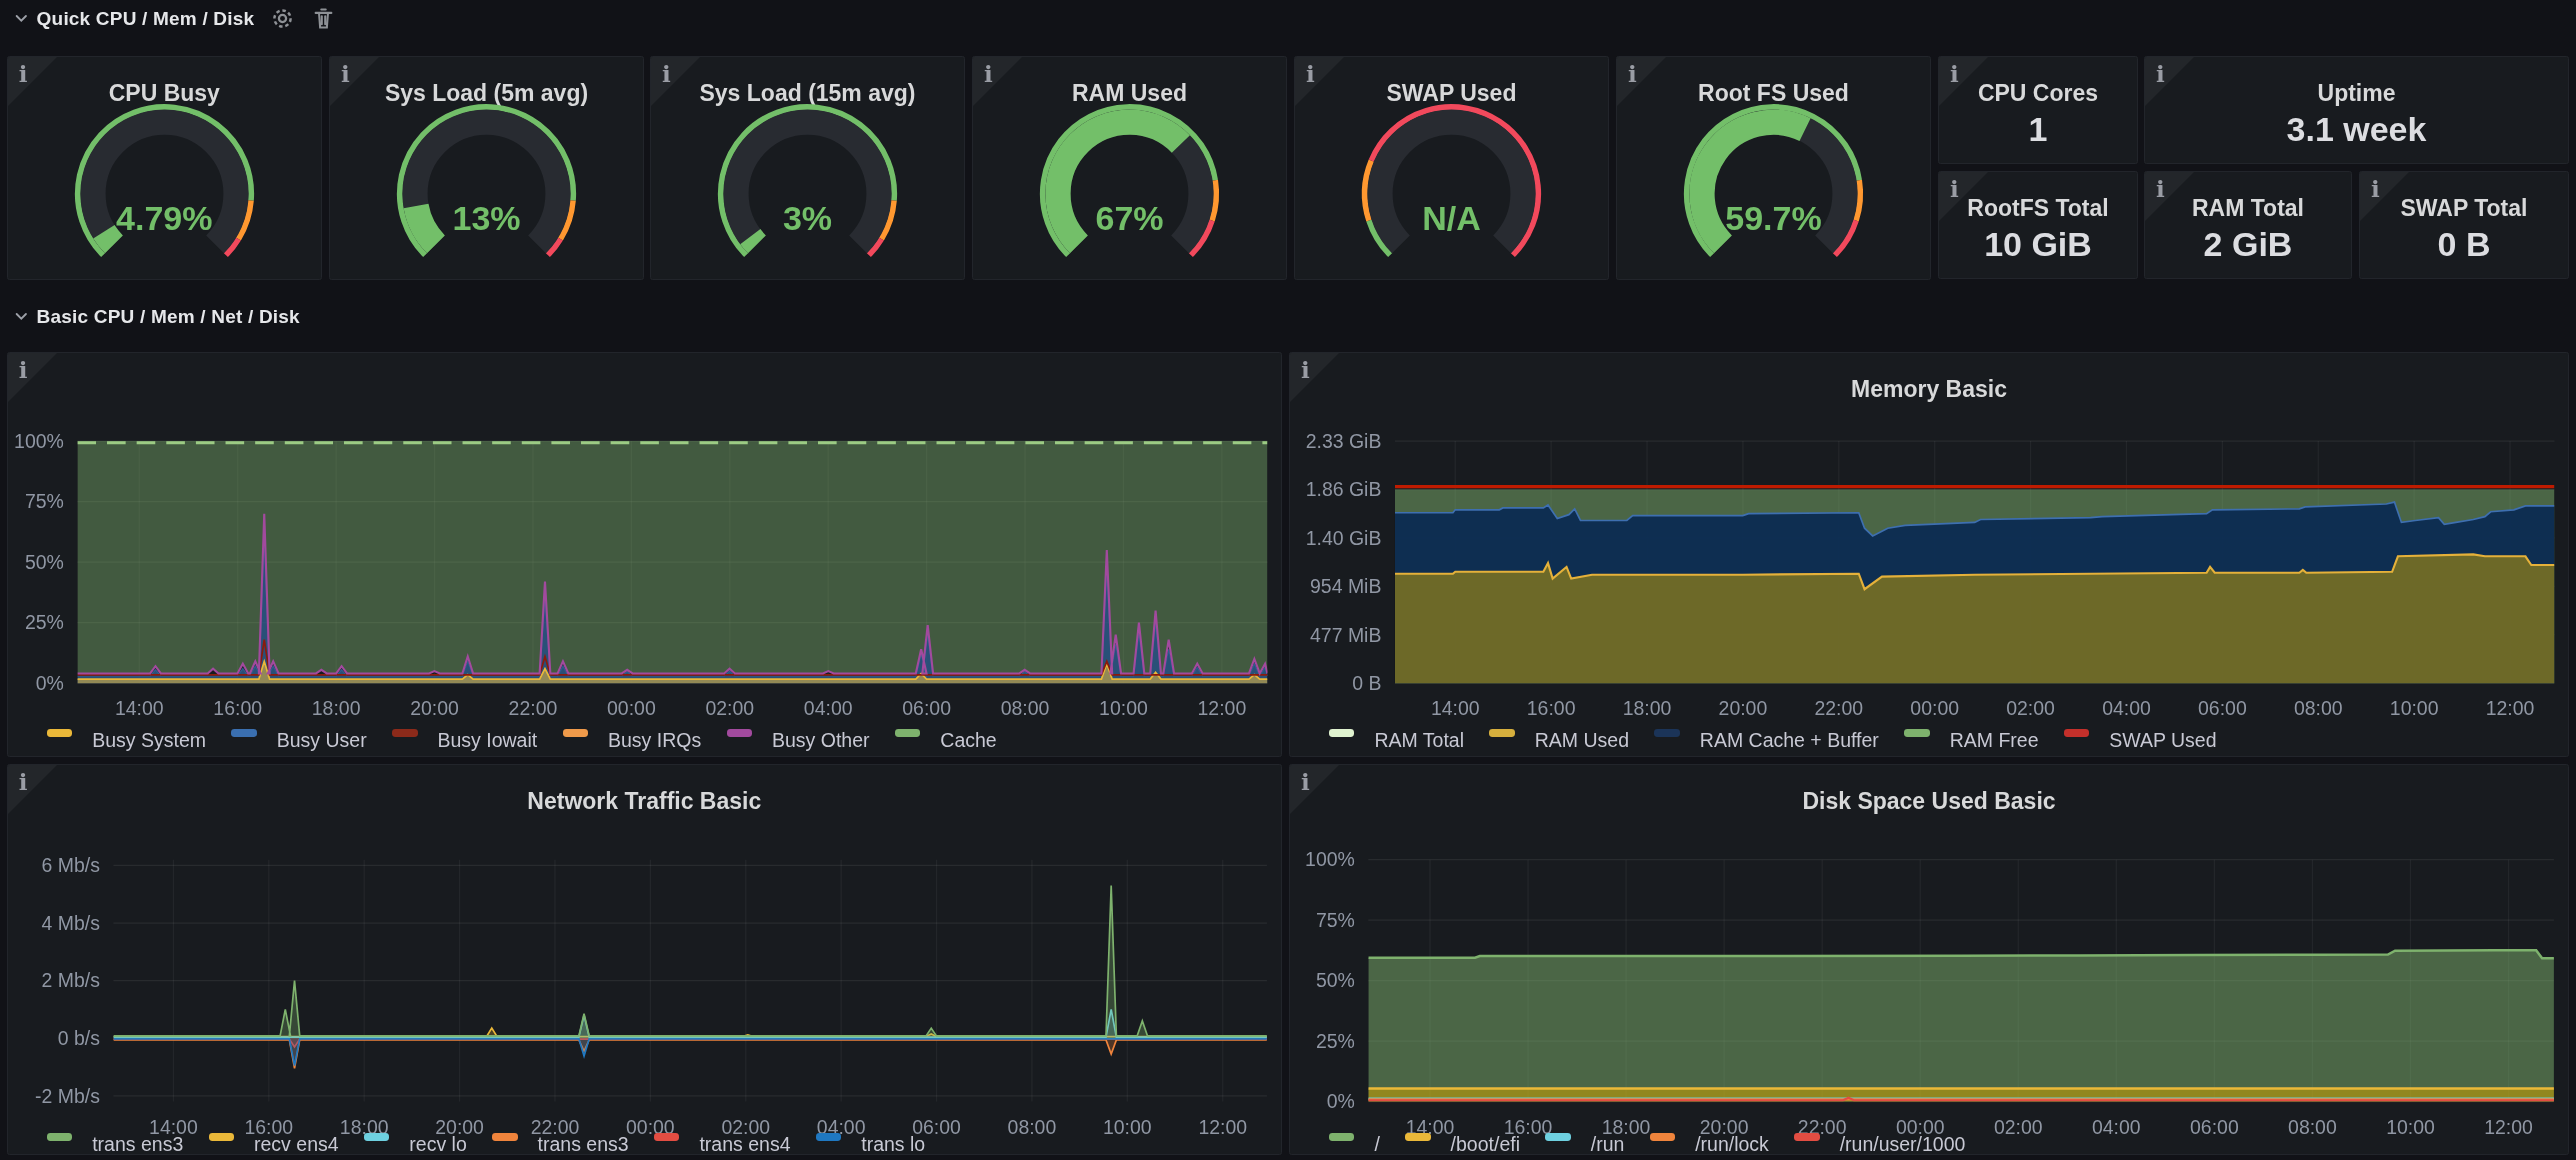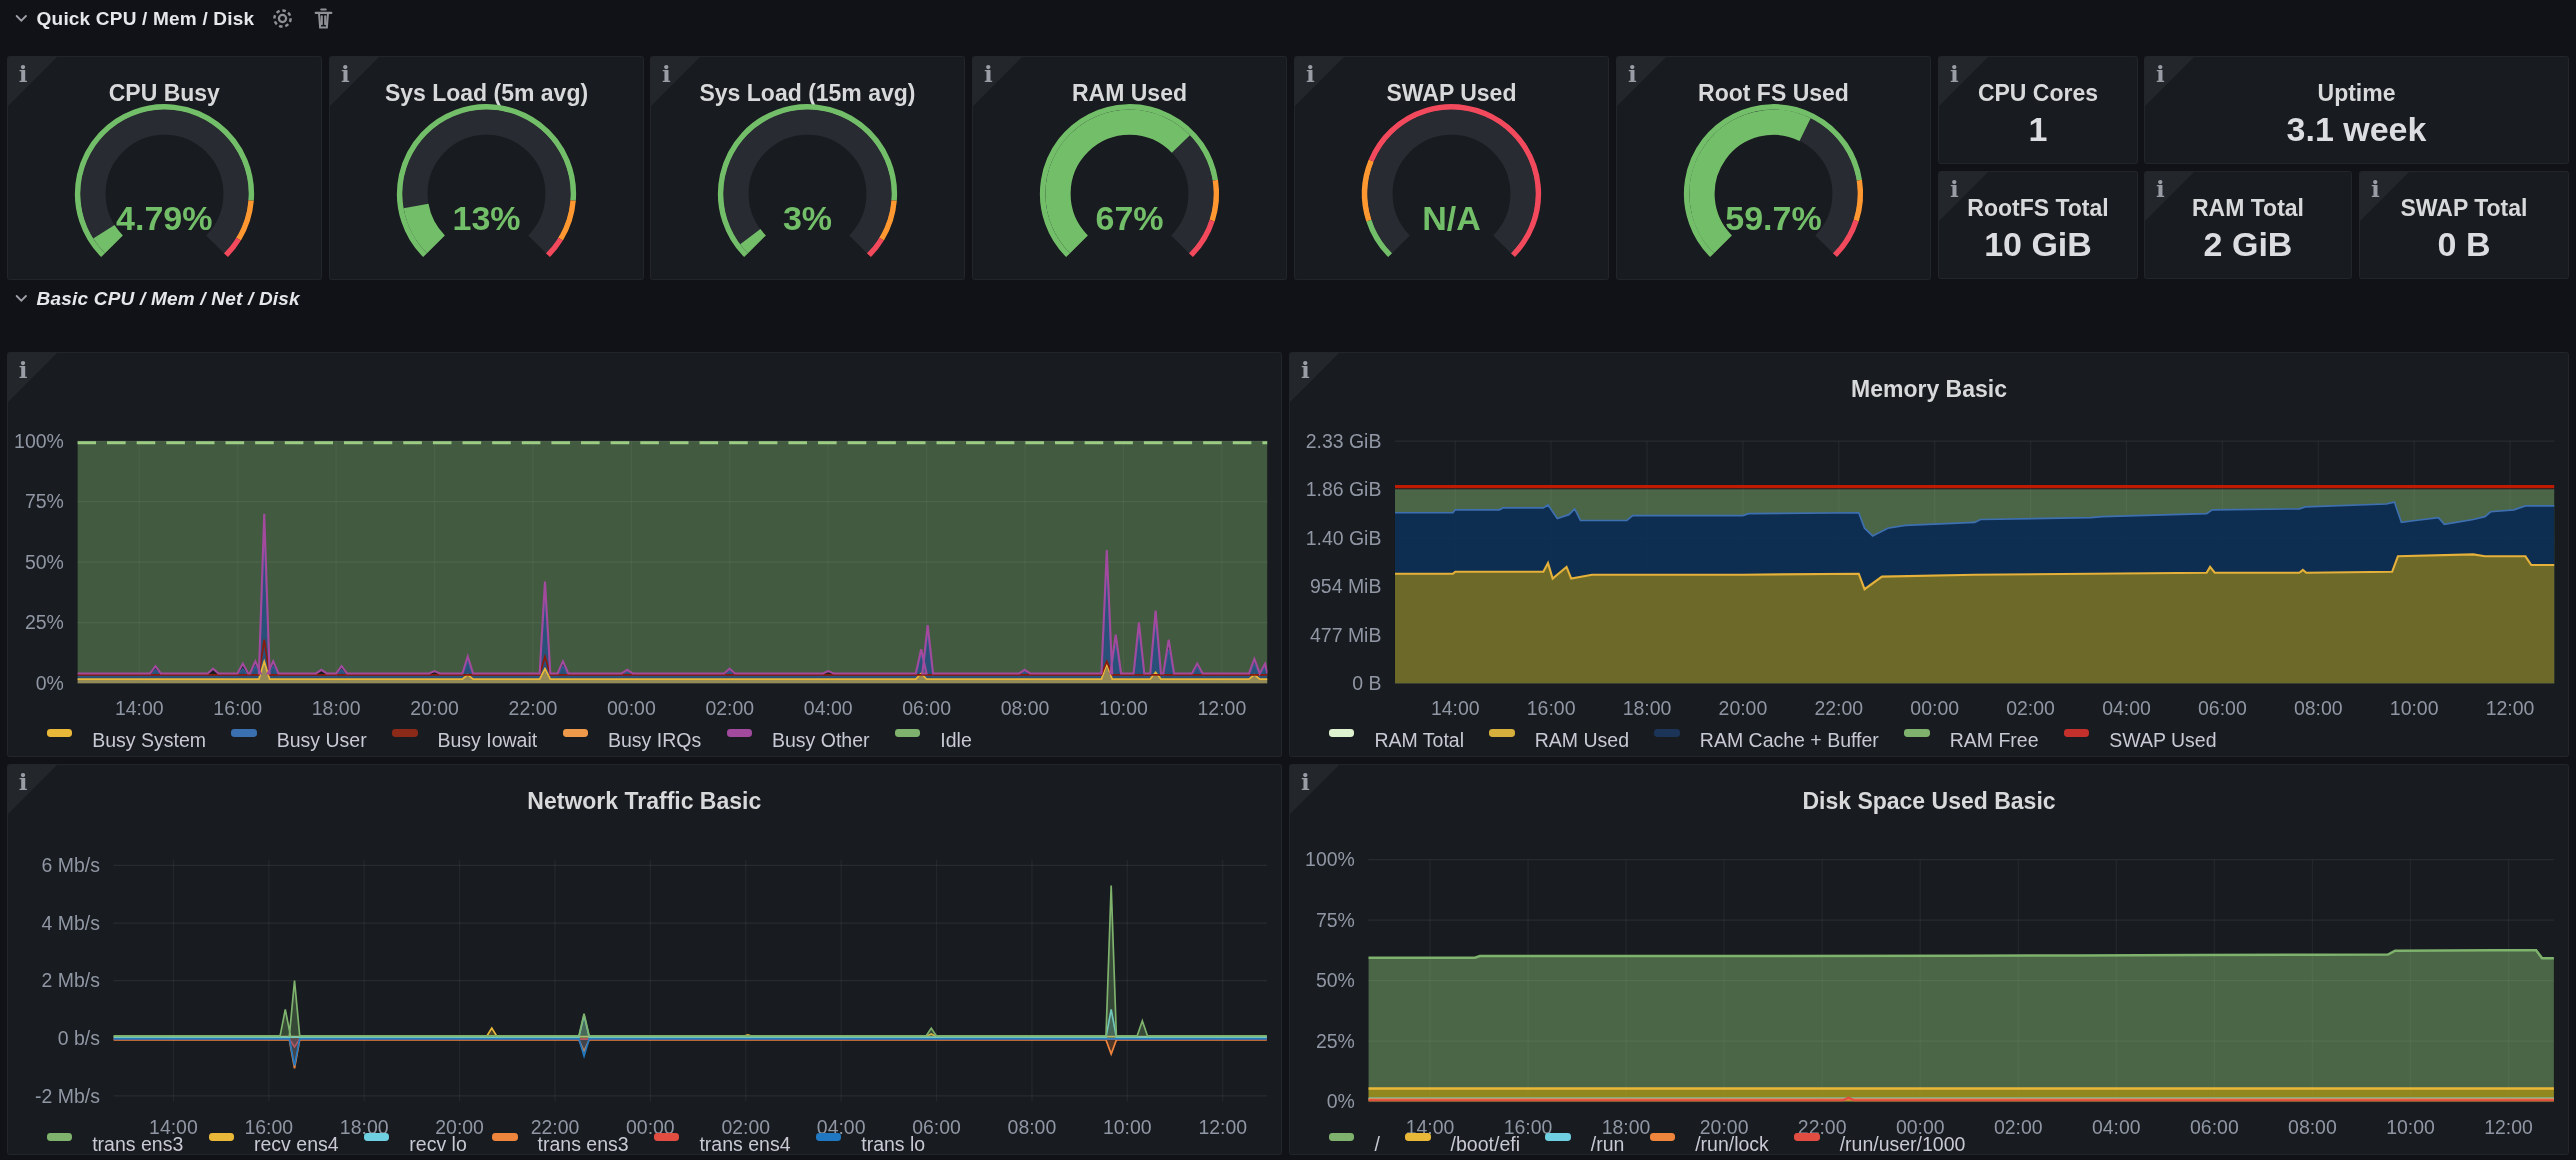--- a/index.html
+++ b/index.html
@@ -167,21 +167,21 @@
   <div class="p-title">RAM Total</div>
   <div class="stat-value">2 GiB</div>
 </div>
 <div class="panel" style="left:2359px;top:171px;width:210px;height:108px;">
   <div class="fold"></div>
     <span class="i-glyph">i</span>
   <div class="p-title">SWAP Total</div>
   <div class="stat-value">0 B</div>
 </div>
 
-<div class="sec-header" style="left:12px; top:280px; height:37px;font-style:italic;">
+<div class="sec-header" style="left:12px; top:298px; height:37px;">
   <svg class="chev" viewBox="0 0 24 24">
       <path d="M6 9l6 6 6-6" fill="none" stroke="currentColor" stroke-width="2.4" stroke-linecap="round"></path>
     </svg>
   <span>Basic CPU / Mem / Net / Disk</span>
 </div>
 
 <div class="panel" style="left:6.8px;top:352px;width:1275px;height:405px;">
   <div class="fold"></div>
     <span class="i-glyph">i</span>
   <div class="chart-svg"><svg viewBox="0 0 1504 476" width="100%" height="100%">
@@ -251,21 +251,21 @@
       <span class="lg-item">
         <span class="sw" style="background: rgb(239, 154, 74);"></span>
         <span>Busy IRQs</span>
       </span>
       <span class="lg-item">
         <span class="sw" style="background: rgb(162, 74, 158);"></span>
         <span>Busy Other</span>
       </span>
       <span class="lg-item">
         <span class="sw" style="background: rgb(126, 178, 109);"></span>
-        <span>Idle</span>
+        <span>Cache</span>
       </span>
     </div>
 </div>
 <div class="panel" style="left:1289px;top:352px;width:1280px;height:405px;">
   <div class="fold"></div>
     <span class="i-glyph">i</span>
   <div class="p-title">Memory Basic</div>
   <div class="chart-svg"><svg viewBox="0 0 1510 476" width="100%" height="100%">
         <defs>
           <clipPath id="clip-memory">

